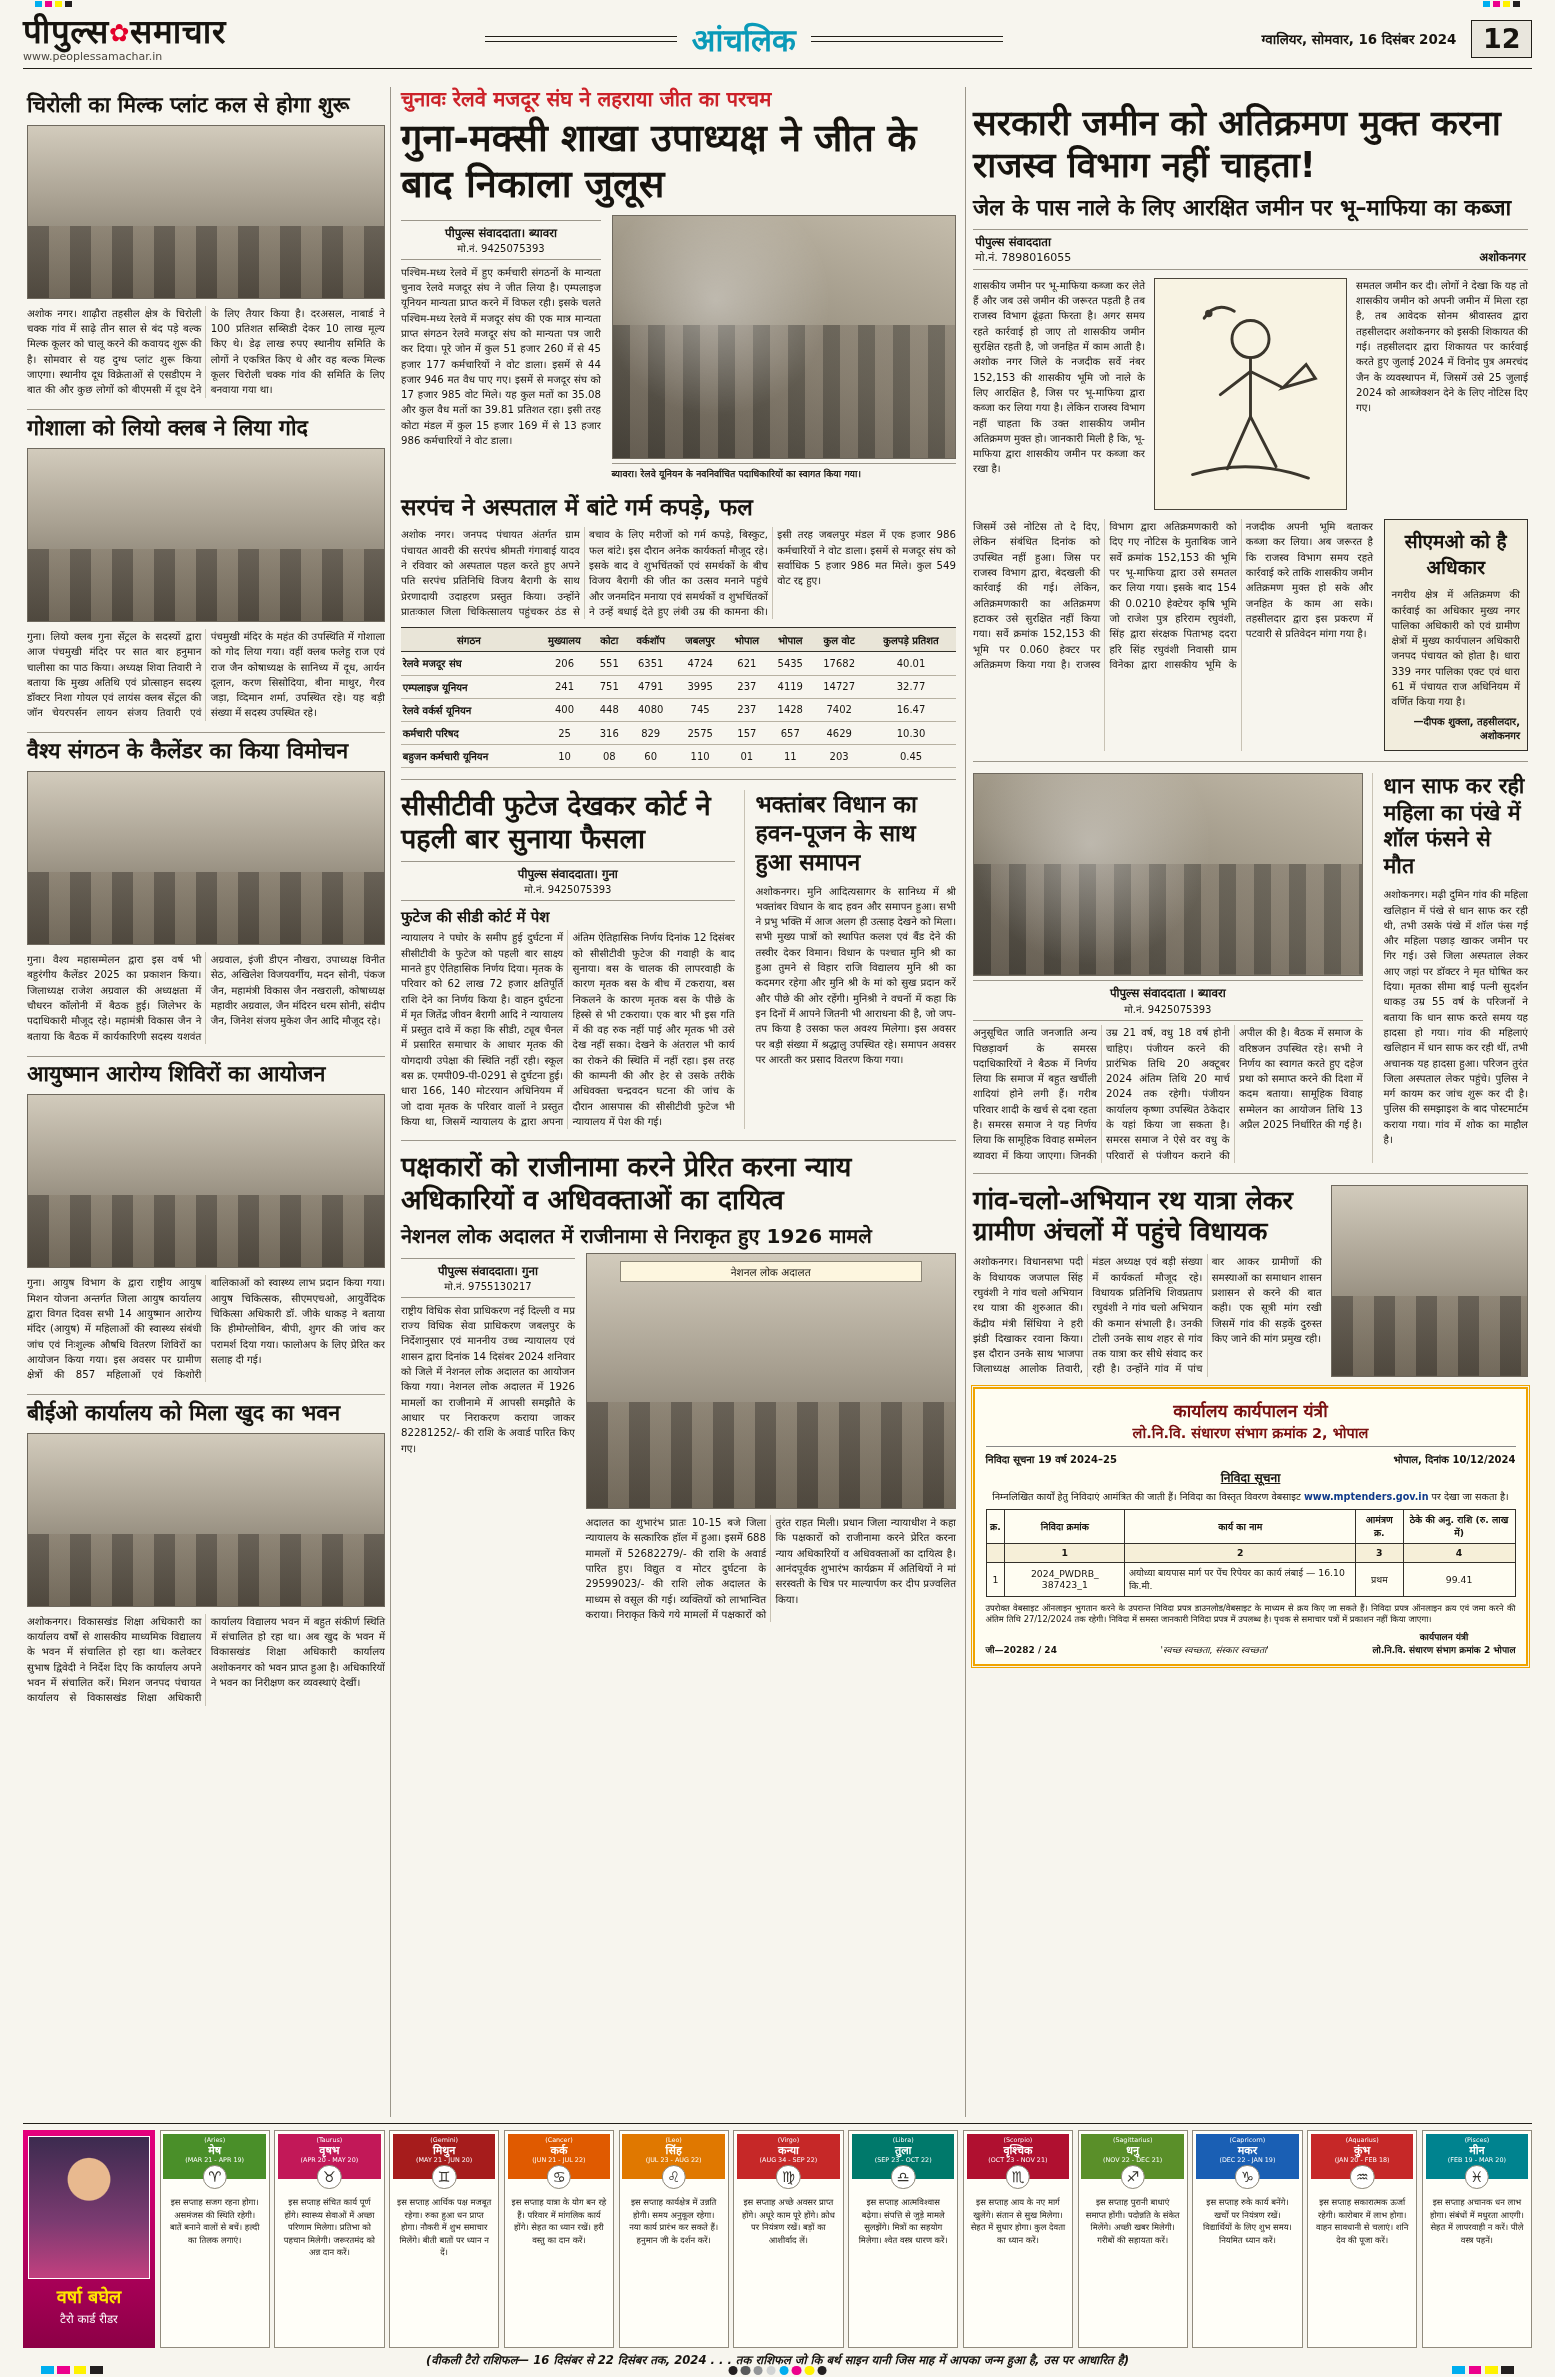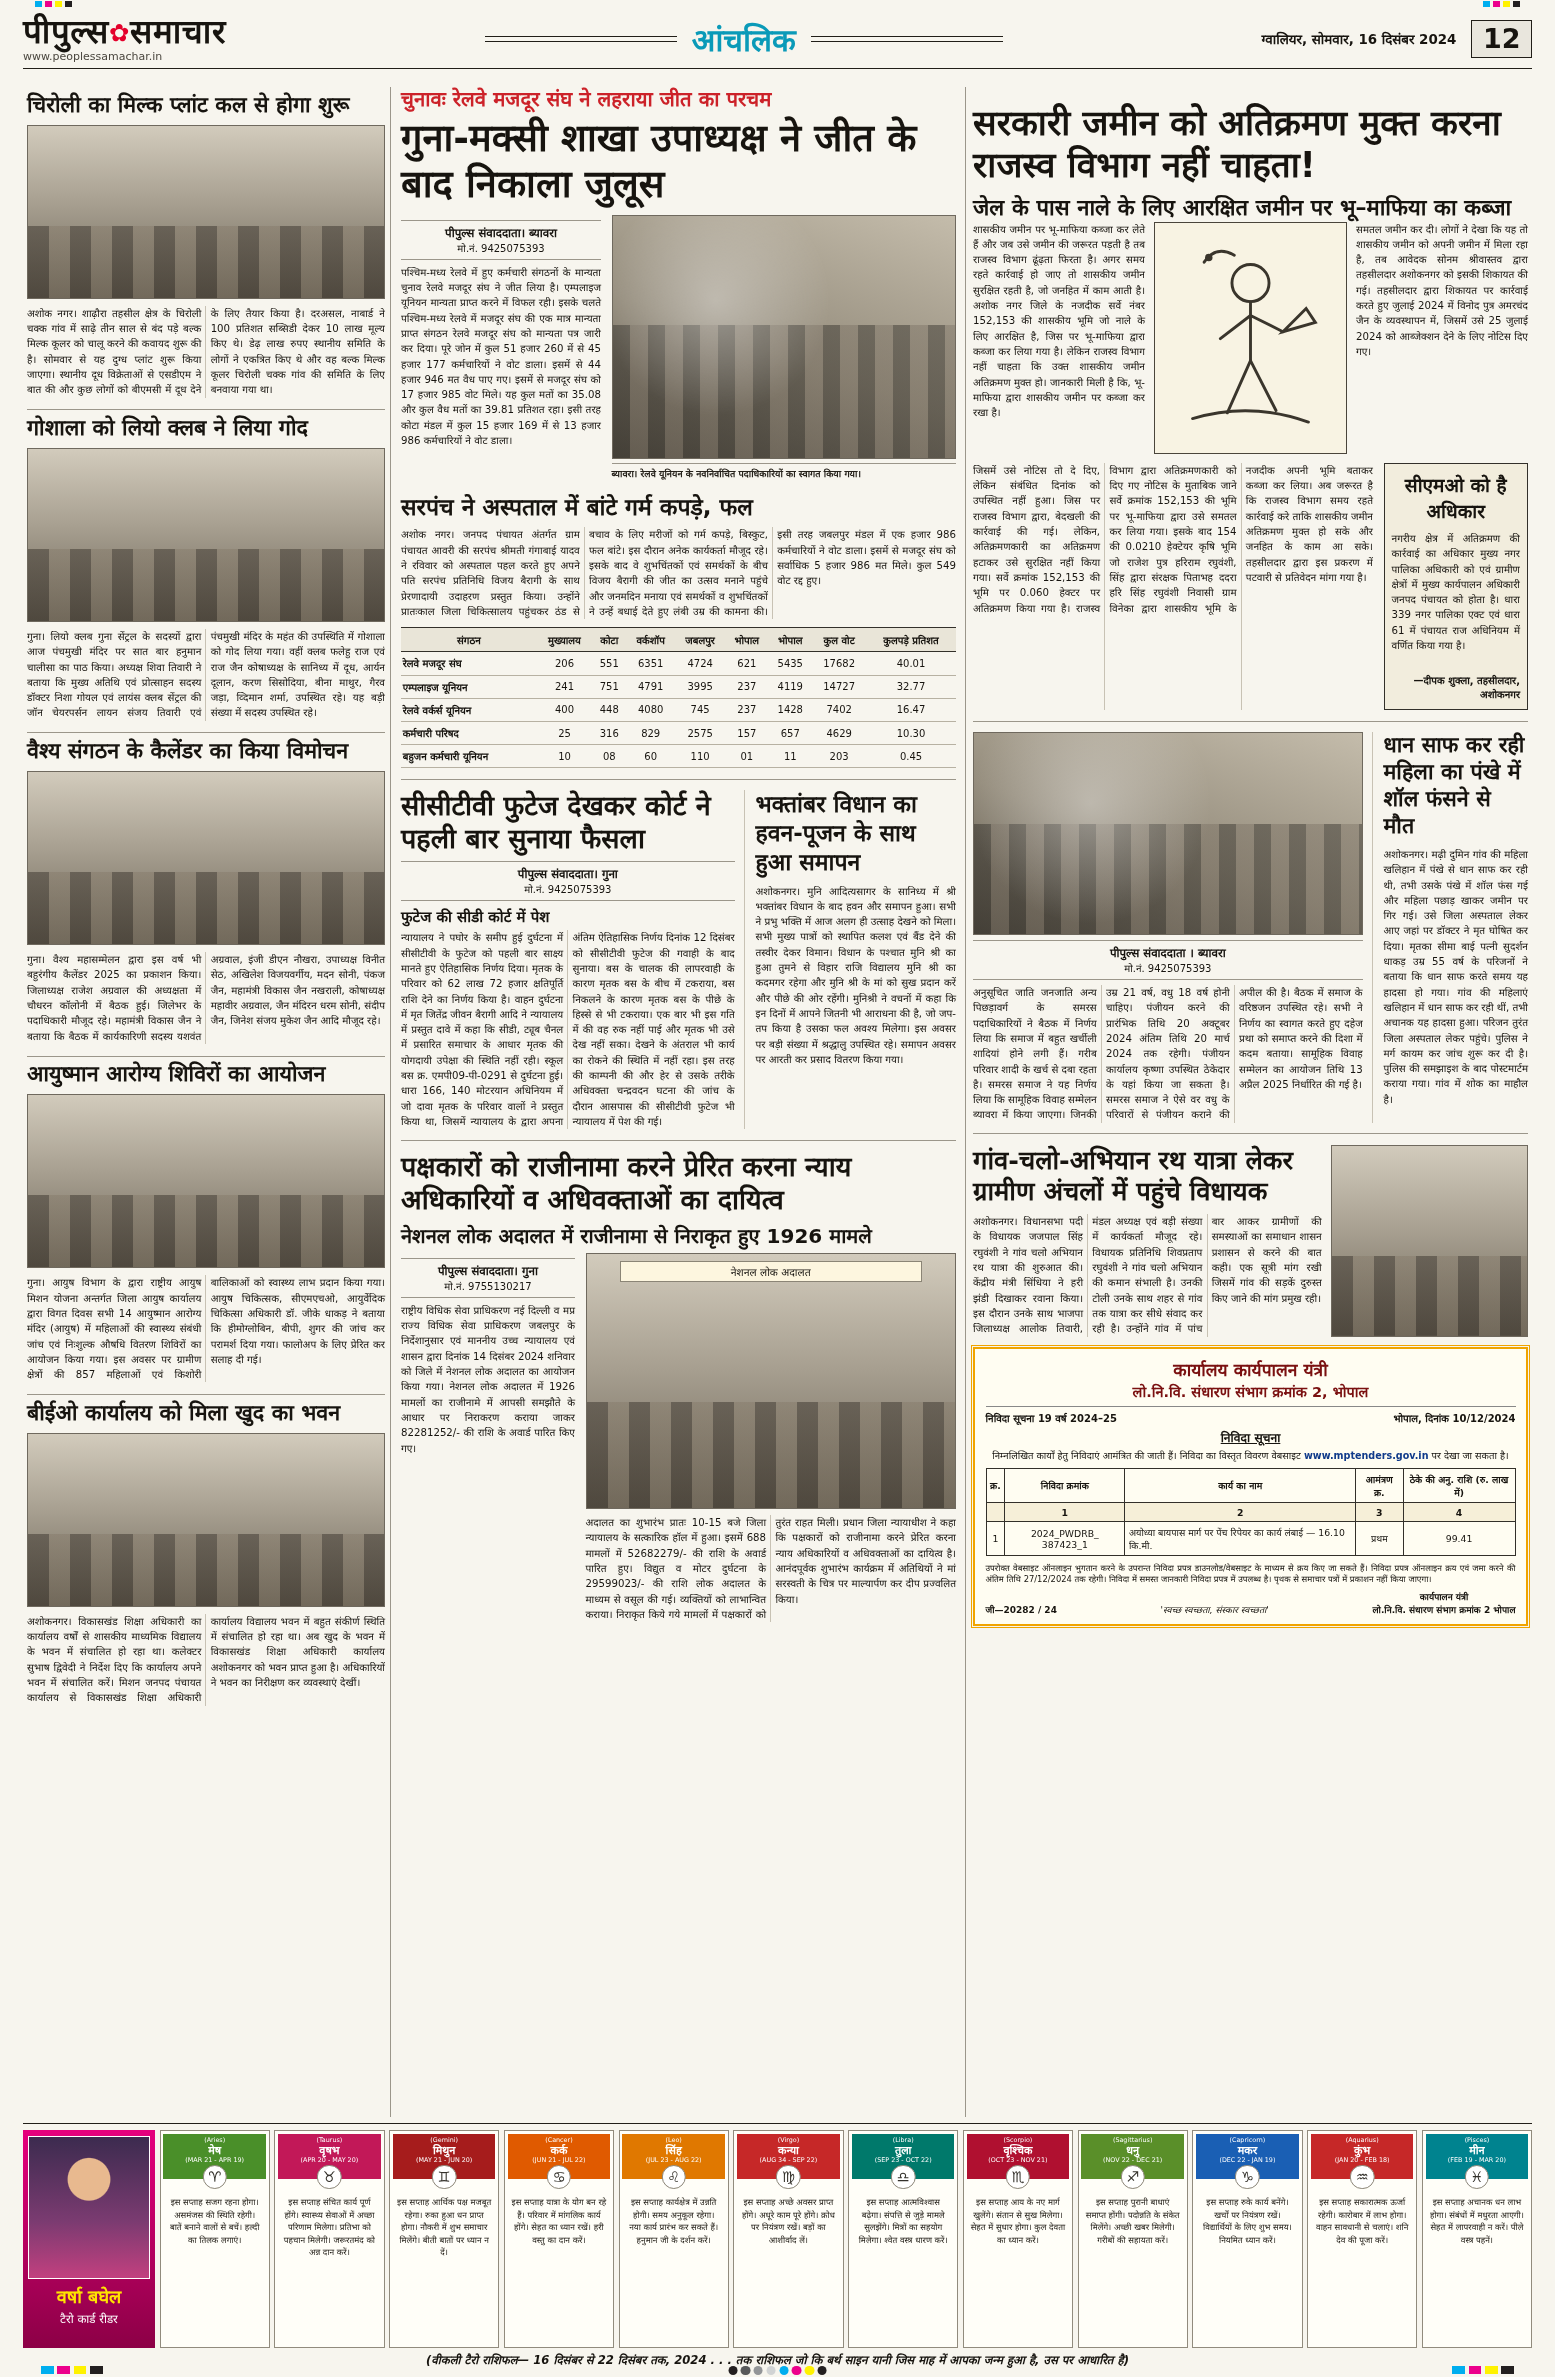--- a/index.html
+++ b/index.html
@@ -85,21 +85,21 @@
   .r-bylines { display:flex; justify-content:space-between; align-items:flex-end; border-top:0.6px solid #9b968a;
                border-bottom:0.6px solid #9b968a; padding:4.6px 2.3px; font-size:11px; margin:7px 0 8.1px; }
   .r-bylines b { font-size:11.6px; }
   .r-rowA { display:flex; gap:9.3px; }
   .rA-col { width:172px; flex:none; }
   .cartoon { flex:1; height:232px; border:1.2px solid #4a453b; background:#f8f3e3; display:flex; align-items:center; justify-content:center; }
   .r-rowB { display:flex; gap:10.5px; margin-top:9.3px; }
   .rB-text { width:400px; flex:none; }
   .cmo { flex:1; border:1.2px solid #33302a; background:#f2eddd; padding:8.1px 7px; height:fit-content; }
   .cmo-title { font-size:19px; font-weight:bold; text-align:center; margin-bottom:7px; }
-  .cmo-sign { text-align:right; font-weight:bold; margin-top:20px; font-size:10px; }
+  .cmo-sign { text-align:right; font-weight:bold; margin-top:4px; font-size:10px; }
   .r-row2 { display:flex; gap:10.5px; }
   .vivah { width:400px; flex:none; border-right:0.6px solid #c8c2b4; padding-right:9.3px; }
   .viv-top { display:flex; gap:8.1px; }
   .viv-top .hl-m { width:163px; flex:none; }
   .viv-top .photo { flex:1; height:203px; }
   .dhaan { flex:1; }
   .gaon-row { display:flex; gap:9.3px; }
   .gaon-left { flex:1; }
   .gaon-photo { width:197px; flex:none; height:192px; }
 
@@ -358,20 +358,27 @@
       </div>
     </article>
 
   </section>
 
   <section class="col" id="colR">
 
     <article>
       <h1 class="hl-xl" style="font-size:35px; margin-top:15px;">सरकारी जमीन को अतिक्रमण मुक्त करना राजस्व विभाग नहीं चाहता!</h1>
       <div class="hl-m" style="font-size:22px;">जेल के पास नाले के लिए आरक्षित जमीन पर भू–माफिया का कब्जा</div>
+      <div class="r-bylines">
+        <div>
+          <b>पीपुल्स संवाददाता</b><br>
+          <span>मो.नं. 7898016055</span>
+        </div>
+        <b>अशोकनगर</b>
+      </div>
       <div class="r-rowA">
         <p class="body rA-col">शासकीय जमीन पर भू-माफिया कब्जा कर लेते हैं और जब उसे जमीन की जरूरत पड़ती है तब राजस्व विभाग ढूंढ़ता फिरता है। अगर समय रहते कार्रवाई हो जाए तो शासकीय जमीन सुरक्षित रहती है, जो जनहित में काम आती है। अशोक नगर जिले के नजदीक सर्वे नंबर 152,153 की शासकीय भूमि जो नाले के लिए आरक्षित है, जिस पर भू-माफिया द्वारा कब्जा कर लिया गया है। लेकिन राजस्व विभाग नहीं चाहता कि उक्त शासकीय जमीन अतिक्रमण मुक्त हो। जानकारी मिली है कि, भू-माफिया द्वारा शासकीय जमीन पर कब्जा कर रखा है।</p>
         <div class="cartoon">
           <svg width="163" height="197" viewBox="0 0 140 170">
             <g fill="none" stroke="#3a352c" stroke-width="2.5" stroke-linecap="round">
               <circle cx="70" cy="38" r="16"></circle>
               <path d="M70 54 L70 105"></path>
               <path d="M70 66 L44 86 M70 66 L98 80"></path>
               <path d="M70 105 L50 150 M70 105 L92 148"></path>
               <path d="M20 155 Q70 140 120 158"></path>

